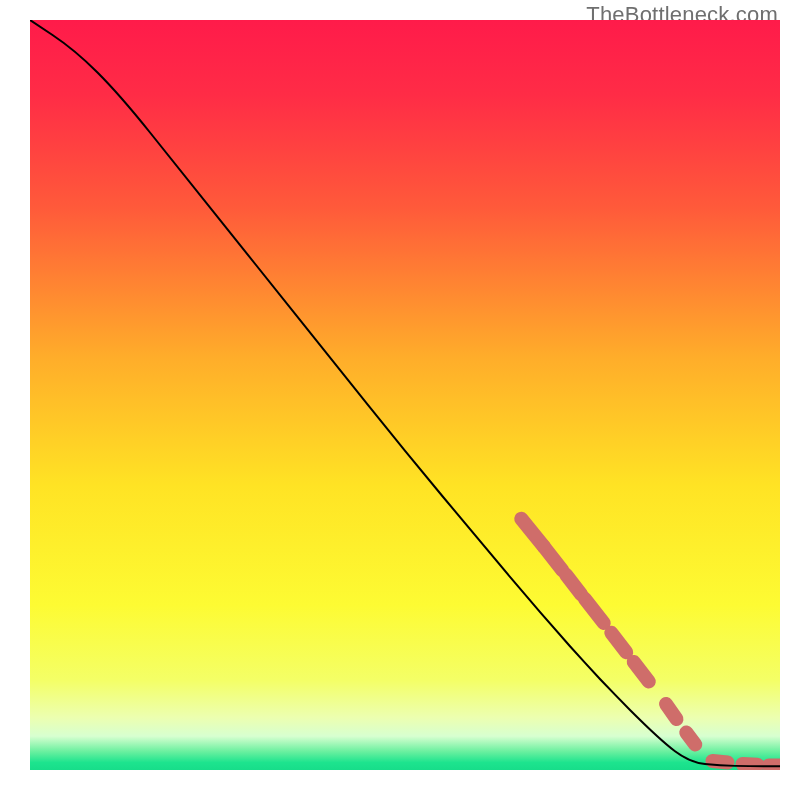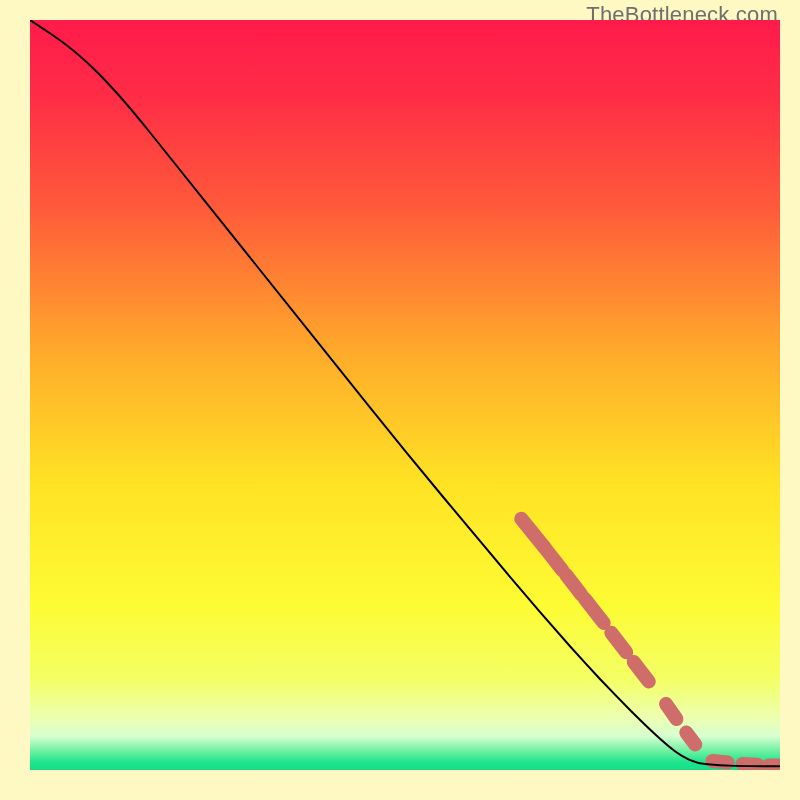--- a/index.html
+++ b/index.html
@@ -8,21 +8,21 @@
     width: 800px;
     height: 800px;
     overflow: hidden;
     background: #000;
     font-family: Arial, Helvetica, sans-serif;
   }
   .stage {
     position: relative;
     width: 800px;
     height: 800px;
-    background: #fef9c3;
+    background: #ffffff;
   }
   .plot {
     position: absolute;
     left: 30px;
     top: 20px;
     width: 750px;
     height: 750px;
   }
   .watermark {
     position: absolute;

